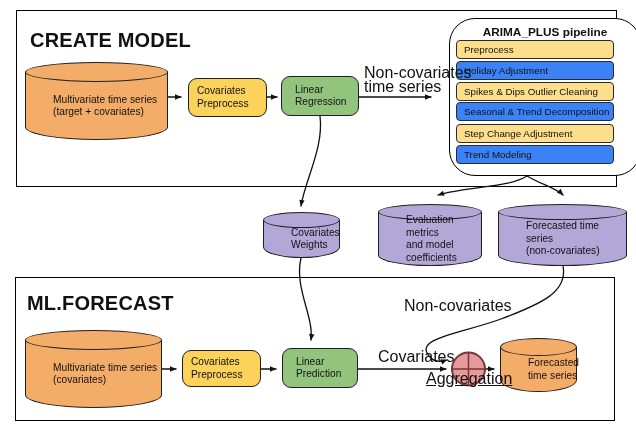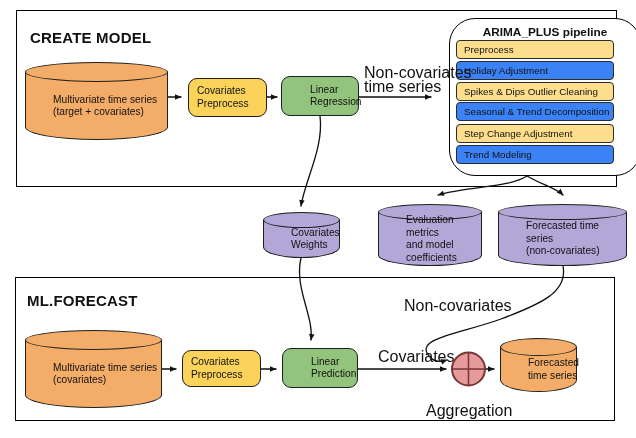--- a/index.html
+++ b/index.html
@@ -4,34 +4,34 @@
 <style>
   * { margin:0; padding:0; box-sizing:border-box; }
   html,body { background:#fff; }
   .canvas {
     position:relative; width:636px; height:438px; background:#ffffff;
     font-family:"Liberation Sans","DejaVu Sans",sans-serif; color:#111; overflow:hidden;
   }
   .section { position:absolute; border:1.5px solid #000; z-index:1; background:transparent; }
   #section-create { left:16px; top:10px; width:601px; height:177px; }
   #section-forecast { left:15px; top:277px; width:600px; height:144px; }
-  .sec-title { position:absolute; font-weight:bold; font-size:15px; letter-spacing:.2px; z-index:4; }
+  .sec-title { position:absolute; font-weight:bold; font-size:20px; letter-spacing:.2px; z-index:4; }
   #title-create { left:30px; top:29px; }
   #title-forecast { left:27px; top:292px; }
 
   .svg-layer { position:absolute; left:0; top:0; z-index:2; }
 
   .lbl { font-size:10.2px; line-height:12.5px; white-space:pre-line; }
 
   .node { position:absolute; border:1.4px solid #1f1f1f; border-radius:9px;
           display:flex; align-items:center; z-index:3; }
   .yellow { background:#FBD35B; }
   .green  { background:#93C47D; }
   .pad8  { padding-left:8px; }
-  .pad13 { padding-left:28px; }
+  .pad13 { padding-left:13px; }
   #box-cp-top { left:188px; top:78px;  width:79px; height:39px; }
   #box-lr     { left:281px; top:76px;  width:78px; height:40px; }
   #box-cp-bot { left:182px; top:350px; width:79px; height:37px; }
   #box-lp     { left:282px; top:348px; width:76px; height:40px; }
 
   .cyl { position:absolute; z-index:3; }
   .cyl .c-body { position:absolute; left:0; right:0; top:var(--ry); bottom:0;
     background:var(--fill); border:1.4px solid #1f1f1f; border-top:none;
     border-radius:0 0 50% 50% / 0 0 calc(var(--ry) + 3px) calc(var(--ry) + 3px); }
   .cyl .c-cap { position:absolute; left:0; right:0; top:0; height:calc(var(--ry)*2);
@@ -56,21 +56,21 @@
   .pl-yellow { background:#FCDE8C; }
   .pl-blue   { background:#3b82f6; }
   #step-0 { top:21px; } #step-1 { top:42px; } #step-2 { top:63px; }
   #step-3 { top:83px; } #step-4 { top:105px; } #step-5 { top:126px; }
 
   .flabel { position:absolute; font-size:16px; line-height:14px;
     white-space:pre-line; z-index:4; }
   #lbl-noncov-ts      { left:364px; top:66px; }
   #lbl-covariates     { left:378px; top:350px; }
   #lbl-noncovariates  { left:404px; top:299px; }
-  #lbl-aggregation    { left:426px; top:404px; }
+  #lbl-aggregation    { left:426px; top:372px;text-decoration:underline; }
 </style>
 </head>
 <body>
 
 <div class="canvas">
 
   <div class="section" id="section-create"></div>
   <div class="section" id="section-forecast"></div>
 
   <div class="sec-title" id="title-create">CREATE MODEL</div>

